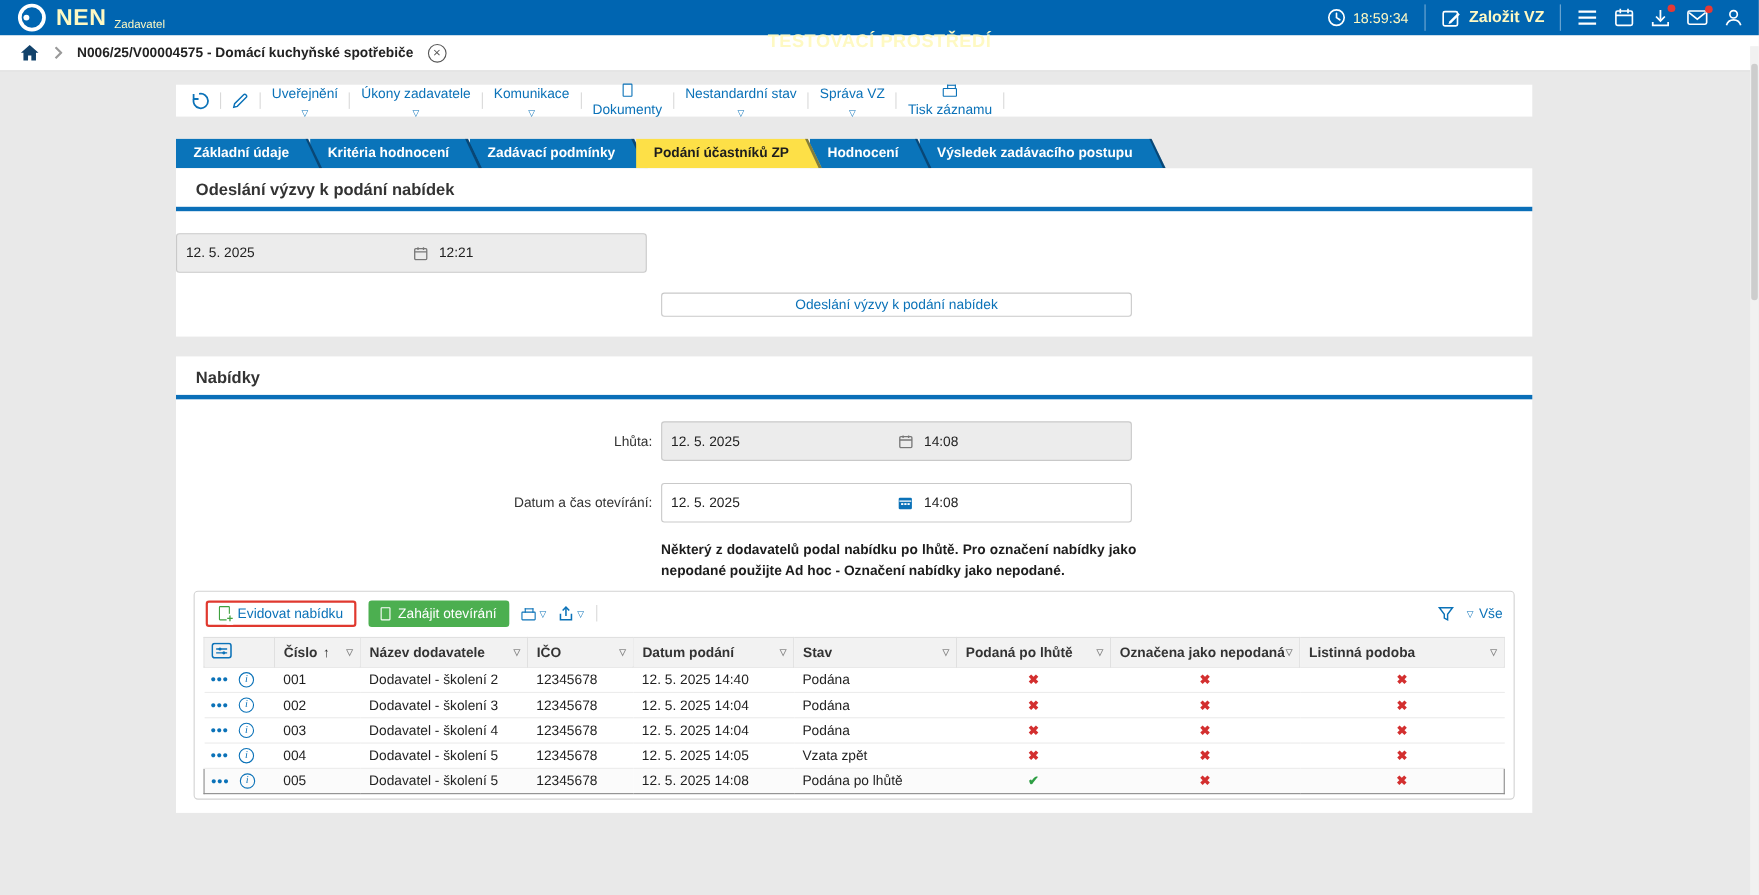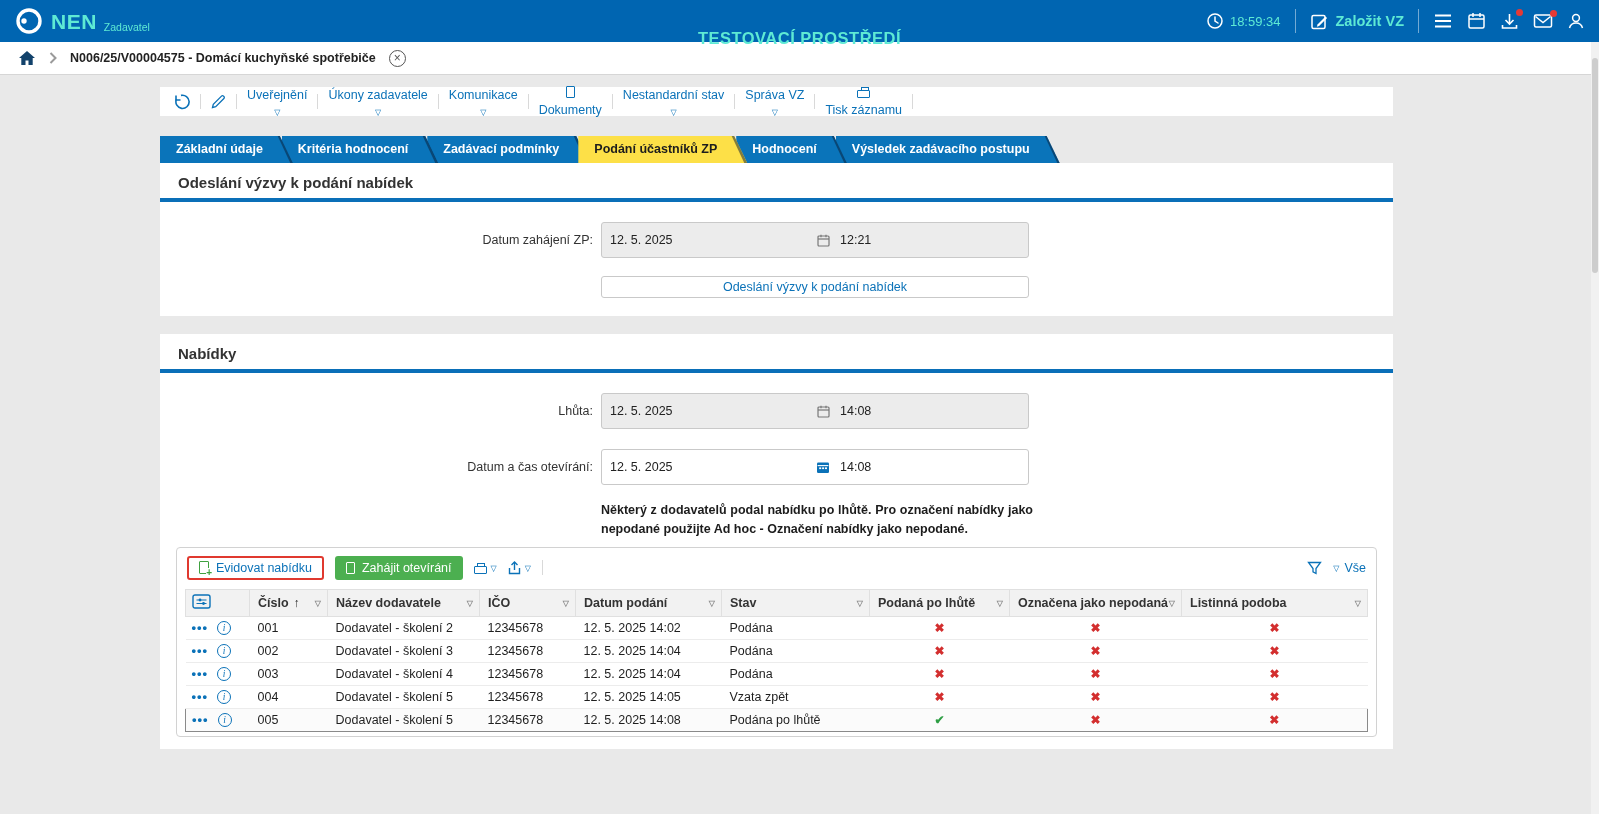--- a/index.html
+++ b/index.html
@@ -1,20 +1,20 @@
 <!DOCTYPE html>
 <html><head>
 <meta charset="utf-8">
 <style>
   * { box-sizing: border-box; margin: 0; padding: 0; }
   html,body { width:1599px; height:814px; overflow:hidden; }
   body { font-family:"Liberation Sans", sans-serif; background:#e9e9e9; position:relative; }
 
   
-  .topbar { height:42px; background:#0065b1; display:flex; align-items:center; padding:0 14px; position:relative; color:#5eead4; }
+  .topbar { height:32px; background:#0065b1; display:flex; align-items:center; padding:0 14px; position:relative; color:#fef9c3; }
   .brand { display:flex; align-items:flex-end; gap:7px; cursor:pointer; position:relative; z-index:2; }
   .brand-name { font-size:21px; font-weight:bold; letter-spacing:.5px; line-height:1; padding-bottom:4px; }
   .brand-sub { font-size:10.5px; line-height:1; padding-bottom:4px; }
   .top-title { position:absolute; left:0; right:0; top:17px; height:42px; display:flex; align-items:center; justify-content:center; font-weight:bold; font-size:16.5px; letter-spacing:.5px; }
   .top-right { margin-left:auto; display:flex; align-items:center; gap:14px; position:relative; z-index:2; }
   .vdiv { width:1px; height:24px; background:rgba(255,255,255,.45); }
   .clock-wrap { display:flex; align-items:center; gap:6px; font-size:13px; }
   .create-vz { display:flex; align-items:center; gap:7px; font-weight:bold; font-size:14.5px; cursor:pointer; }
   .ico-wrap { position:relative; display:flex; cursor:pointer; }
   .badge { position:absolute; top:-3px; right:-4px; width:7px; height:7px; border-radius:50%; background:#e53935; }
@@ -231,21 +231,20 @@
         <div class="tab" style="z-index: 6;">Zadávací podmínky</div>
         <div class="tab active" style="z-index: 9;">Podání účastníků ZP</div>
         <div class="tab" style="z-index: 4;">Hodnocení</div>
         <div class="tab" style="z-index: 3;">Výsledek zadávacího postupu</div>
       </div>
 
     <div class="panel p1">
       <div class="sec-title">Odeslání výzvy k podání nabídek</div>
       <div class="sec-rule"></div>
       <div class="form-row">
-        <span class="f-label">Datum zahájení ZP:</span>
         <div class="ctrl">
           <span class="c-date">12. 5. 2025</span>
           <svg width="13" height="13" viewBox="0 0 13 13">
             <rect x="1" y="2" width="11" height="10" rx="1" stroke="#777" stroke-width="1.2" fill="none"></rect>
             <path d="M1 5h11" stroke="#777" stroke-width="1.2"></path>
             <path d="M4 .8v2.4M9 .8v2.4" stroke="#777" stroke-width="1.2"></path>
           </svg>
           <span class="c-time">12:21</span>
         </div>
       </div>
@@ -356,21 +355,21 @@
                 <th><span>Označena jako nepodaná</span><span class="fl">▽</span></th>
                 <th><span>Listinná podoba</span><span class="fl">▽</span></th>
               </tr>
           </thead>
           <tbody>
               <tr>
                 <td class="c-act"><span class="dots">•••</span><span class="info">i</span></td>
                 <td>001</td>
                 <td>Dodavatel - školení 2</td>
                 <td>12345678</td>
-                <td>12. 5. 2025 14:02</td>
+                <td>12. 5. 2025 14:40</td>
                 <td>Podána</td>
                 <td class="c-mark"><span class="mark no">✖</span></td>
                 <td class="c-mark"><span class="mark no">✖</span></td>
                 <td class="c-mark"><span class="mark no">✖</span></td>
               </tr>
               <tr>
                 <td class="c-act"><span class="dots">•••</span><span class="info">i</span></td>
                 <td>002</td>
                 <td>Dodavatel - školení 3</td>
                 <td>12345678</td>

